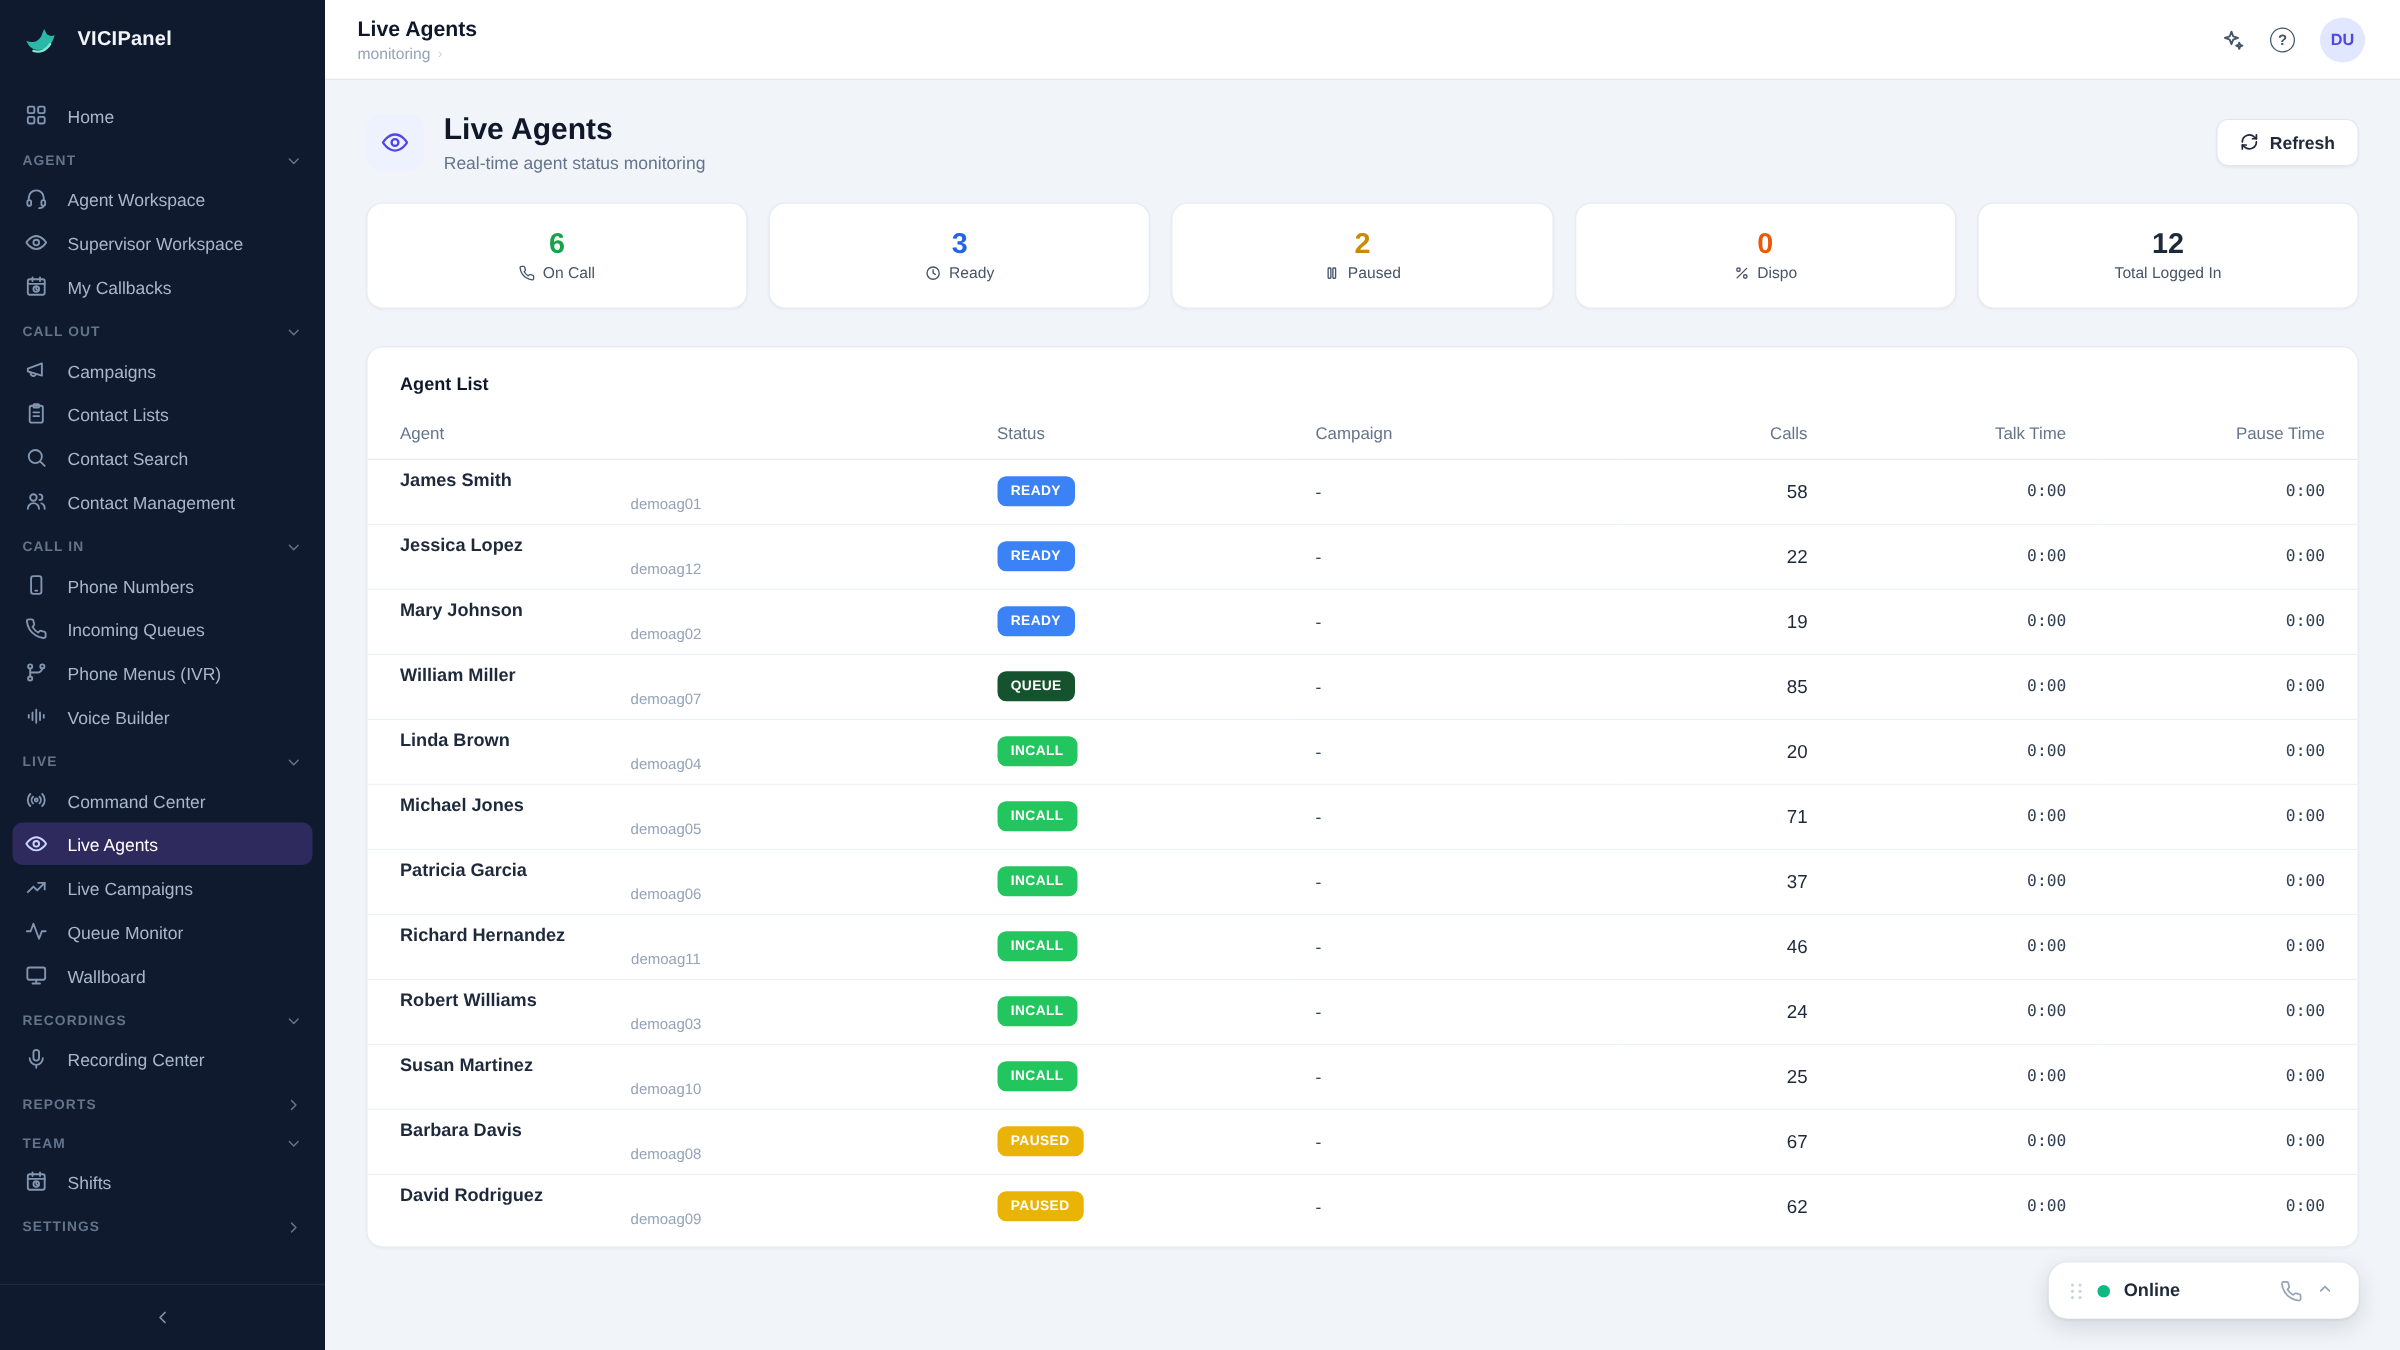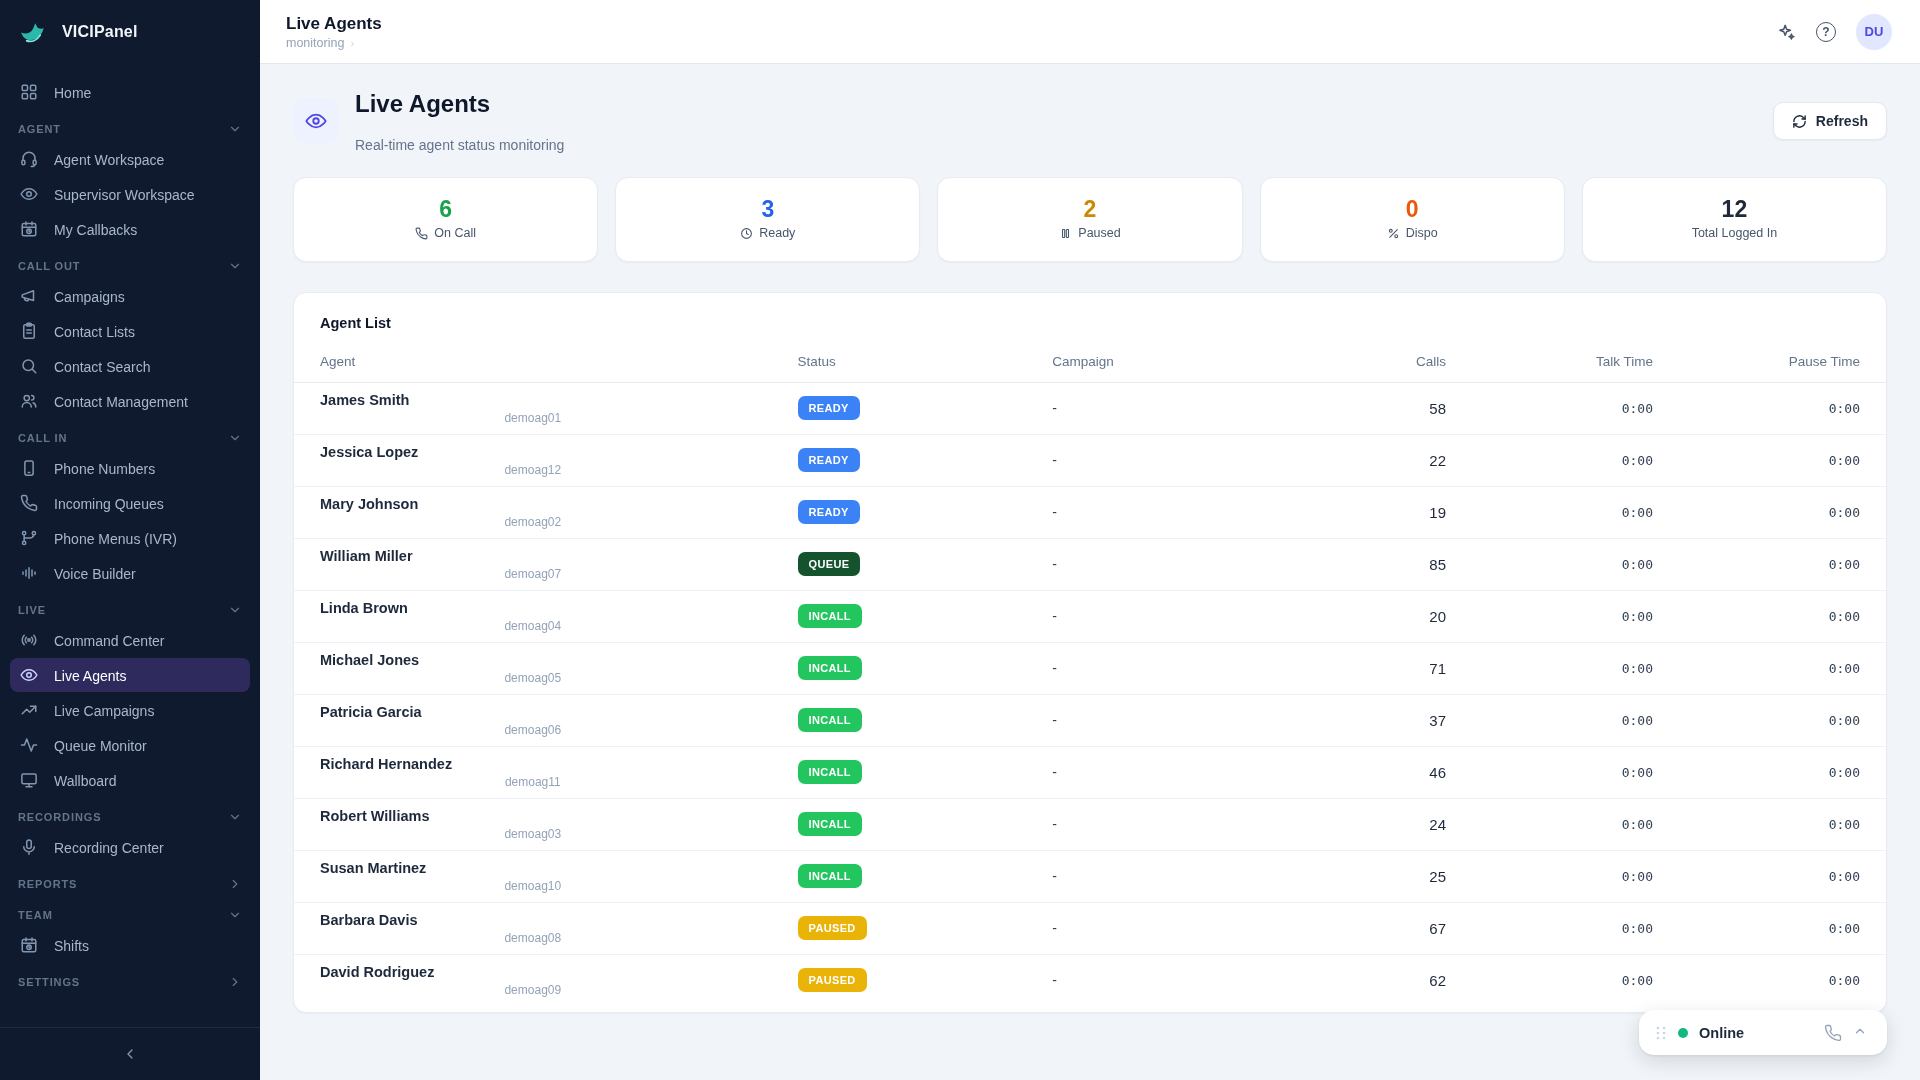--- a/index.html
+++ b/index.html
@@ -39,21 +39,21 @@
   .avatar { width:36px; height:36px; border-radius:50%; background:#e0e7ff; color:#4f46e5; font-size:13px; font-weight:bold; display:flex; align-items:center; justify-content:center; cursor:pointer; }
 
   .content { flex:1; overflow:hidden; padding:26px 33px 0 33px; }
 
   
   .hero { display:flex; align-items:center; justify-content:space-between; }
   .hero-left { display:flex; align-items:center; gap:16px; }
   .hero-icon { width:46px; height:46px; border-radius:12px; background:#eef2ff; color:#4f46e5; display:flex; align-items:center; justify-content:center; }
   .hero-icon svg { width:22px; height:22px; }
   .hero-title { font-size:24px; font-weight:bold; color:#0f172a; line-height:1.2; }
-  .hero-sub { font-size:14px; color:#64748b; margin-top:18px; }
+  .hero-sub { font-size:14px; color:#64748b; margin-top:3px; }
   .refresh-btn { display:flex; align-items:center; gap:9px; background:#ffffff; border:1px solid #e2e8f0; border-radius:10px; padding:10px 18px; font-size:14px; font-weight:bold; color:#1e293b; cursor:pointer; box-shadow:0 1px 2px rgba(16,24,40,.05); }
   .refresh-btn svg { width:15px; height:15px; }
 
   
   .stats-row { display:flex; gap:17px; margin-top:24px; }
   .stat-card { flex:1; background:#ffffff; border:1px solid #e7ecf2; border-radius:13px; height:85px; display:flex; flex-direction:column; align-items:center; justify-content:center; gap:5px; box-shadow:0 1px 2px rgba(16,24,40,.04); }
   .stat-value { font-size:23px; font-weight:bold; line-height:1; }
   .stat-label { font-size:12.5px; color:#475569; display:flex; align-items:center; gap:6px; }
   .stat-label .stat-ic { width:13px; height:13px; display:flex; color:#475569; }
   .stat-label .stat-ic svg { width:13px; height:13px; }

